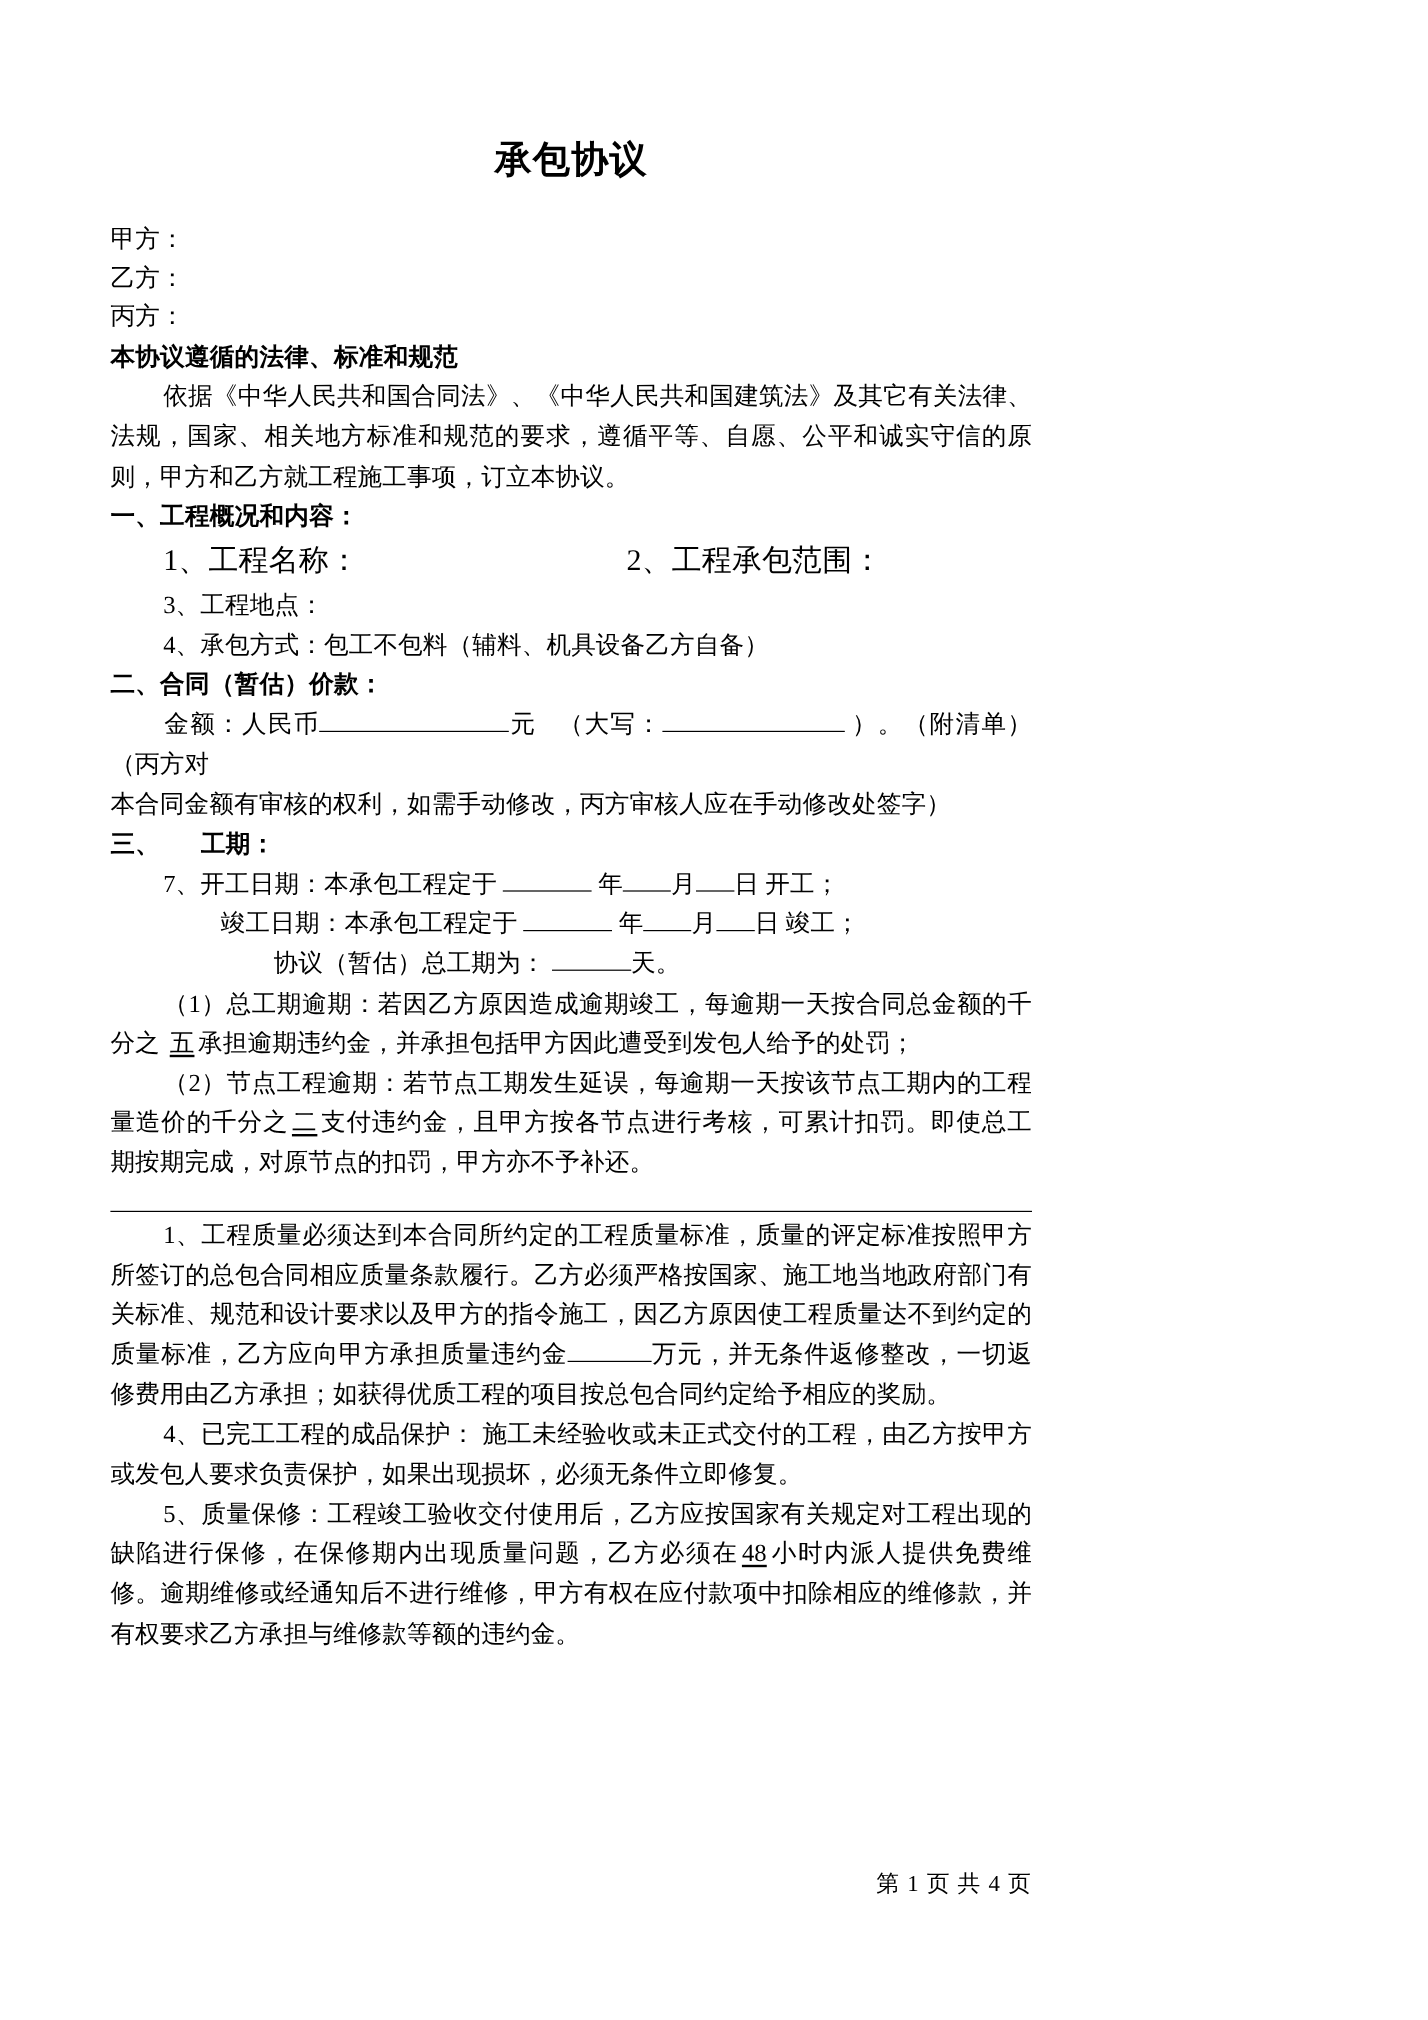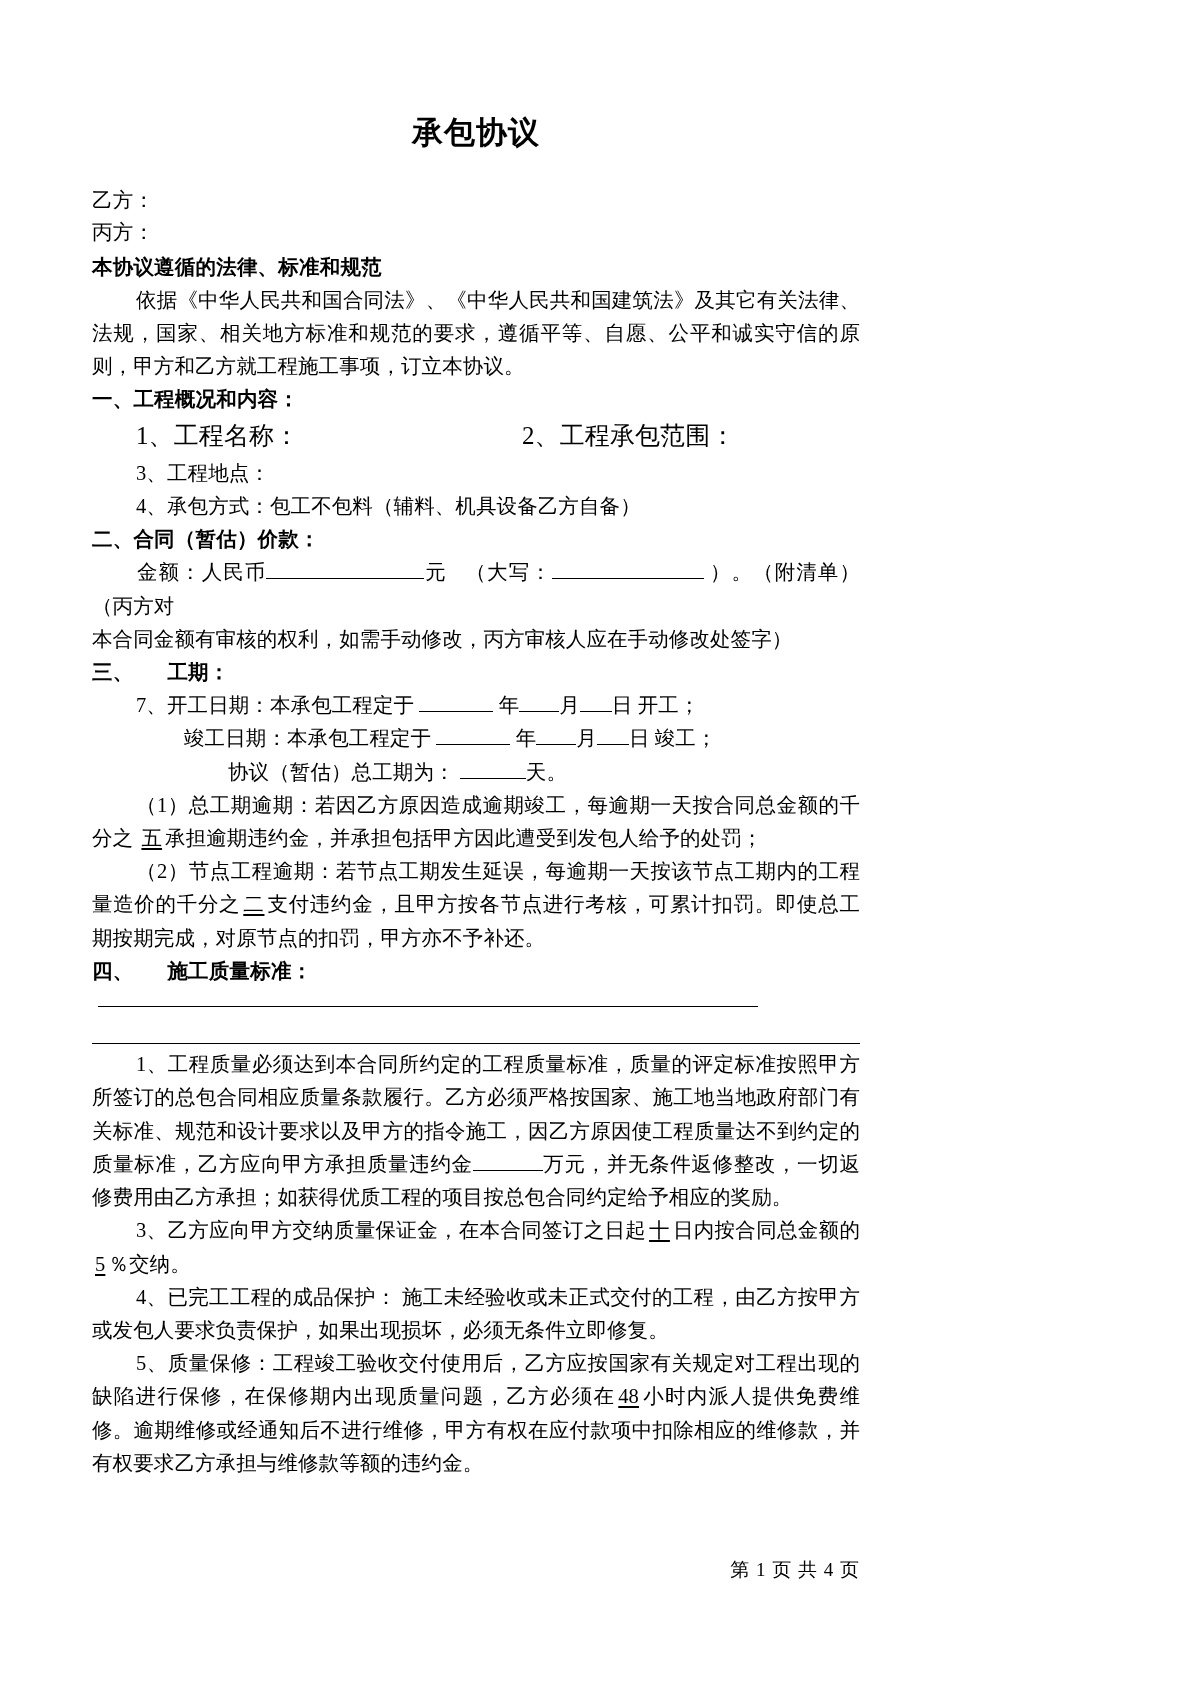--- a/index.html
+++ b/index.html
@@ -107,20 +107,21 @@
     letter-spacing: 1px;
   }
 </style>
 </head>
 <body>
 
 <div class="page">
 
   <h1 class="doc-title">承包协议</h1>
 
+  <p class="party-line">甲方：</p>
   <p class="party-line">乙方：</p>
   <p class="party-line">丙方：</p>
 
   <p class="sec-bold">本协议遵循的法律、标准和规范</p>
   <p class="para indent2">依据《中华人民共和国合同法》、《中华人民共和国建筑法》及其它有关法律、法规，国家、相关地方标准和规范的要求，遵循平等、自愿、公平和诚实守信的原则，甲方和乙方就工程施工事项，订立本协议。</p>
 
   <p class="heading-num">
     <span>一、</span><span>工程概况和内容：</span>
   </p>
 
@@ -159,33 +160,27 @@
 
 
   <p class="para indent2">
     <span>（1）总工期逾期：若因乙方原因造成逾期竣工，每逾期一天按合同总金额的千分之</span>&nbsp;<span class="u u-sp">五</span><span>承担逾期违约金，并承担包括甲方因此遭受到发包人给予的处罚；</span>
   </p>
 
   <p class="para indent2">
     <span>（2）节点工程逾期：若节点工期发生延误，每逾期一天按该节点工期内的工程量造价的千分之</span><span class="u u-sp">二</span><span>支付违约金，且甲方按各节点进行考核，可累计扣罚。即使总工期按期完成，对原节点的扣罚，甲方亦不予补还。</span>
   </p>
 
-  <p class="heading-num">
-    <span>四、</span><span class="numgap"></span><span>施工质量标准：</span><span class="rule-inline"></span>
-  </p>
   <div class="rule-full"></div>
 
   <p class="para indent2">
     <span>1、工程质量必须达到本合同所约定的工程质量标准，质量的评定标准按照甲方所签订的总包合同相应质量条款履行。乙方必须严格按国家、施工地当地政府部门有关标准、规范和设计要求以及甲方的指令施工，因乙方原因使工程质量达不到约定的质量标准，乙方应向甲方承担质量违约金</span><span class="blank b-wan"></span><span>万元，并无条件返修整改，一切返修费用由乙方承担；如获得优质工程的项目按总包合同约定给予相应的奖励。</span>
   </p>
 
 
-  <p class="para indent2">
-    <span>3、乙方应向甲方交纳质量保证金，在本合同签订之日起</span><span class="u u-sp">十</span><span>日内按合同总金额的</span><span class="u u-sp">5</span><span>％交纳。</span>
-  </p>
 
   <p class="para indent2">4、已完工工程的成品保护：  施工未经验收或未正式交付的工程，由乙方按甲方或发包人要求负责保护，如果出现损坏，必须无条件立即修复。</p>
 
   <p class="para indent2">
     <span>5、质量保修：工程竣工验收交付使用后，乙方应按国家有关规定对工程出现的缺陷进行保修，在保修期内出现质量问题，乙方必须在</span><span class="u u-sp">48</span><span>小时内派人提供免费维修。逾期维修或经通知后不进行维修，甲方有权在应付款项中扣除相应的维修款，并有权要求乙方承担与维修款等额的违约金。</span>
   </p>
 
   <div class="footer">第 1 页 共 4 页</div>
 
 </div>

